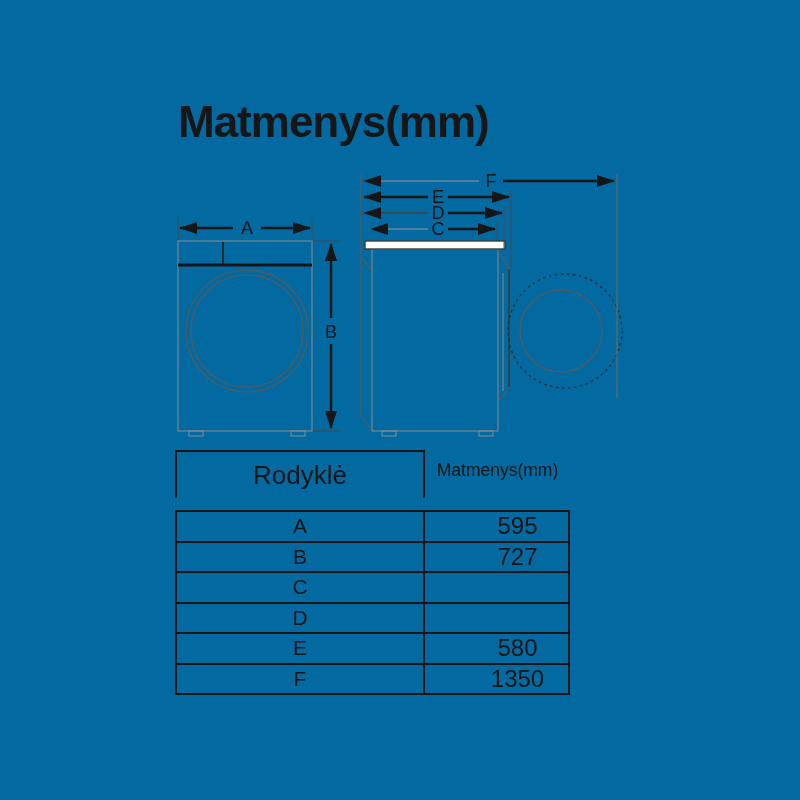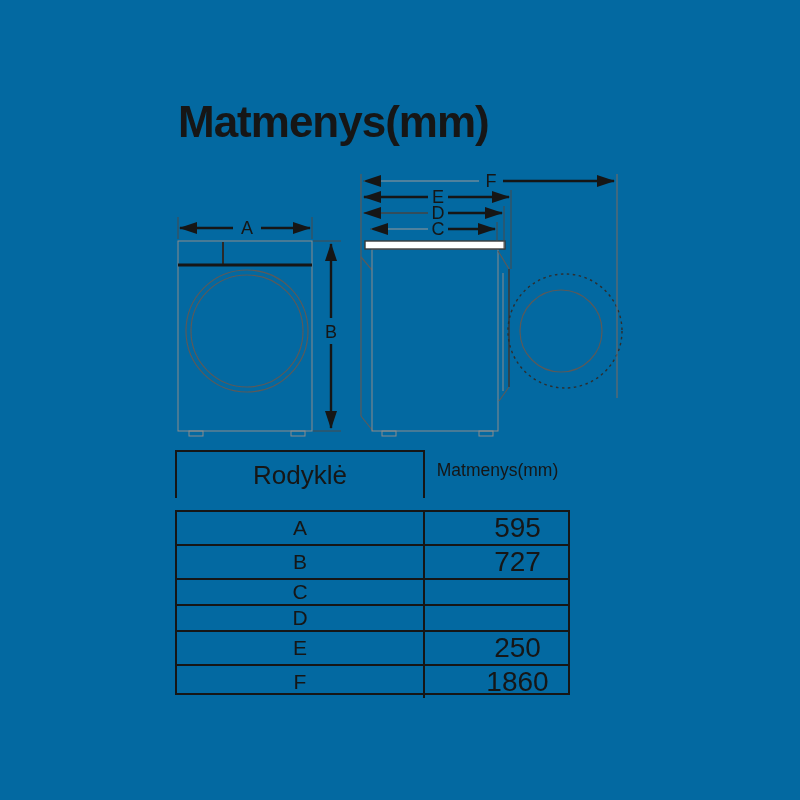--- a/index.html
+++ b/index.html
@@ -32,21 +32,21 @@
             display:flex;align-items:center;justify-content:center;font-size:26px;}
   .hdr-right{position:absolute;left:250px;top:0;width:145px;height:60px;
              display:flex;align-items:center;justify-content:center;
              padding-bottom:20px;font-size:17.5px;}
   .tbody{position:absolute;left:0;top:60px;width:395px;height:185px;
          border:2px solid #161616;display:flex;flex-direction:column;}
   .trow{flex:1;display:flex;border-top:2px solid #161616;}
   .trow:first-child{border-top:none;}
   .c1{width:248px;border-right:2px solid #161616;display:flex;align-items:center;
       justify-content:center;font-size:21px;}
-  .c2{flex:1;display:flex;align-items:center;justify-content:center;font-size:28px;margin-left:42px;}
+  .c2{flex:1;display:flex;align-items:center;justify-content:center;font-size:24px;margin-left:42px;}
 </style>
 </head>
 <body>
 
 <div class="page">
 
   <h1 class="title">Matmenys(mm)</h1>
 
   <svg class="diagram" width="800" height="450" viewBox="0 0 800 450" xmlns="http://www.w3.org/2000/svg">
     <defs>
@@ -141,22 +141,22 @@
         <div class="c2">727</div>
       </div>
       <div class="trow">
         <div class="c1">C</div>
       </div>
       <div class="trow">
         <div class="c1">D</div>
       </div>
       <div class="trow">
         <div class="c1">E</div>
-        <div class="c2">250</div>
+        <div class="c2">580</div>
       </div>
       <div class="trow">
         <div class="c1">F</div>
-        <div class="c2">1860</div>
+        <div class="c2">1350</div>
       </div>
     </div>
   </div>
 
 </div>
 
 </body></html>

